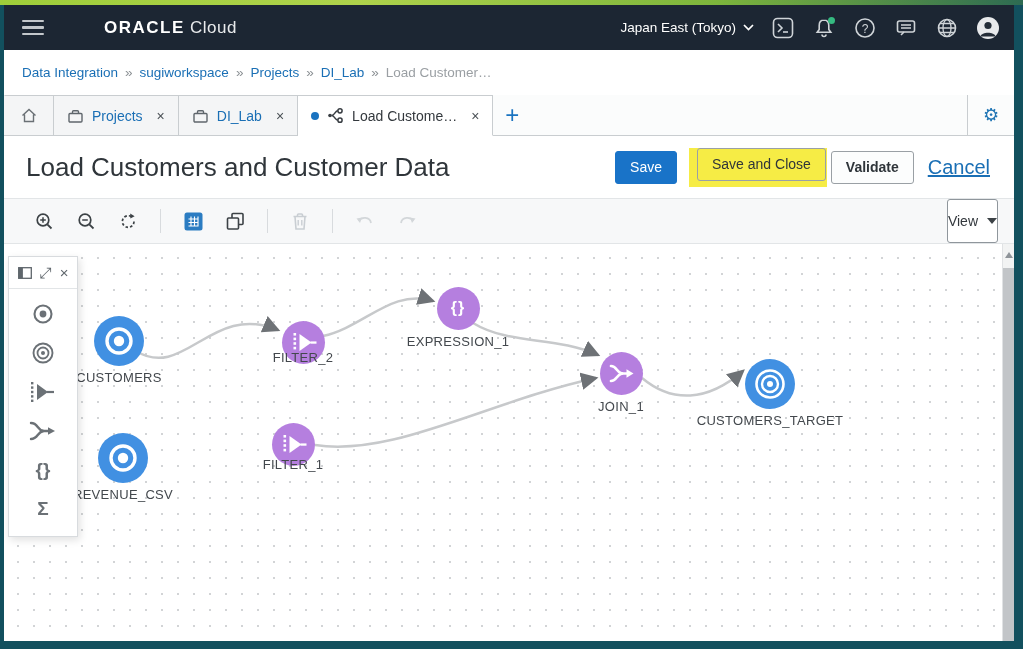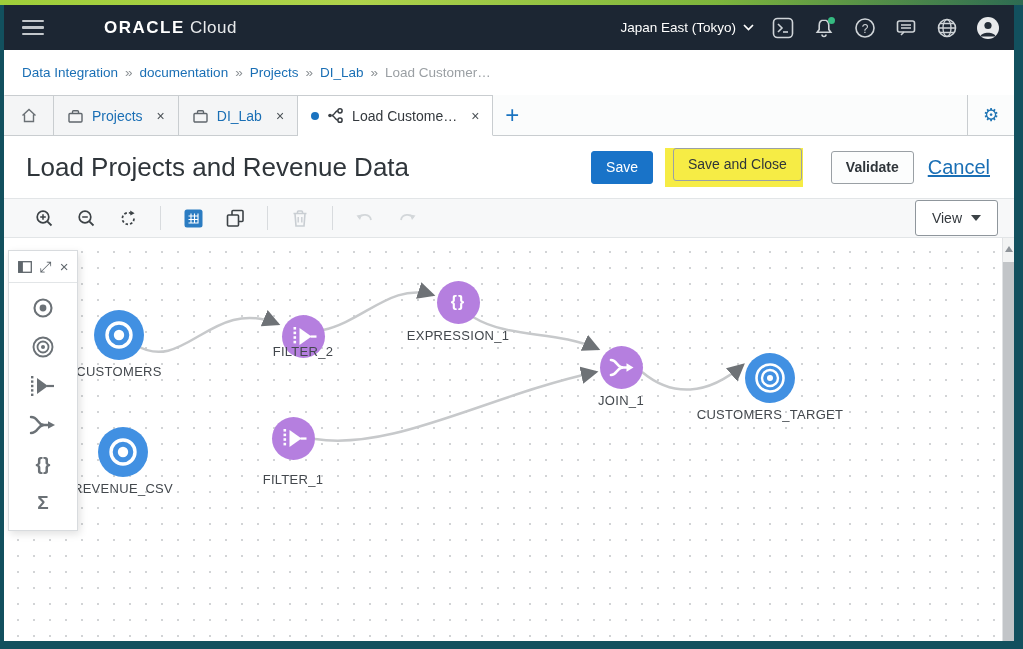--- a/index.html
+++ b/index.html
@@ -42,33 +42,33 @@
   .tab-add { display:flex; align-items:center; padding:0 12px; color:#1a73c0; font-size:24px; font-weight:300; cursor:pointer; }
   .tab-gear { margin-left:auto; width:47px; display:flex; align-items:center; justify-content:center;
     border-left:1px solid #c9cdd0; color:#2276b5; font-size:18px; cursor:pointer; background:#fbfcfc; }
 
   
   .titlerow { flex:0 0 62px; display:flex; align-items:center; padding:0 24px 0 22px; background:#fff; }
   .page-title { font-size:26px; font-weight:400; color:#2f353a; flex:1; white-space:nowrap; }
   .btn { height:33px; padding:0 14px; font-size:14px; border-radius:3px; border:1px solid #9aa0a5;
     background:#fcfdfd; color:#2f353a; cursor:pointer; font-family:"Liberation Sans",sans-serif; }
   .btn-primary { background:#1973c8; border-color:#1973c8; color:#fff; margin-right:12px; }
-  .hl-wrap { display:inline-block; background:#f6ec45; padding:0 1px 6px 8px; margin-right:28px; }
+  .hl-wrap { display:inline-block; background:#f6ec45; padding:0 1px 6px 8px; margin-right:4px; }
   .hl-wrap .btn { background:#f6ec45; display:block; }
   .btn-plain { margin-right:14px;font-weight:bold; }
   .link-cancel { color:#1a6fb5; font-size:20px; text-decoration:underline; cursor:pointer; }
 
   
   .toolbar { flex:0 0 40px; background:#f7f8f9; border-top:1px solid #e2e5e7; border-bottom:1px solid #e2e5e7;
     display:flex; align-items:center; padding:0 16px 0 30px; gap:22px; }
   .t-ic { width:20px; height:20px; display:flex; align-items:center; justify-content:center; cursor:pointer; }
   .t-ic.disabled { cursor:default; }
   .t-sep { width:1px; height:24px; background:#d8dbde; }
-  .view-btn { margin-left:auto; height:36px; border:1px solid #8f969c; border-radius:3px; background:#fff;
-    padding:0 16px; font-size:14px; color:#33383d; display:flex; align-items:center; gap:9px; cursor:pointer; }
+  .view-btn { margin-left:auto; height:44px; border:1px solid #8f969c; border-radius:3px; background:#fff;
+    padding:0 0; font-size:14px; color:#33383d; display:flex; align-items:center; gap:9px; cursor:pointer; }
   .caret-down { width:0; height:0; border-left:5px solid transparent; border-right:5px solid transparent; border-top:6px solid #3c4246; }
 
   
   .body { flex:1; display:flex; min-height:0; }
   .content { flex:1; display:flex; flex-direction:column; min-width:0; }
   .canvas { position:relative; flex:1; background:#fff; overflow:hidden;
     background-image:radial-gradient(circle,#d2d4d6 1.1px, transparent 1.3px); background-size:16px 16px; background-position:6px 6px; }
   #edges-svg { position:absolute; left:0; top:0; width:100%; height:100%; z-index:1; }
   #edges-svg path.edge { stroke:#c7c9cb; stroke-width:2.5; fill:none; }
   .node { position:absolute; border-radius:50%; z-index:2; cursor:pointer; }
@@ -155,21 +155,21 @@
               <circle cx="12" cy="9.5" r="3.6" fill="#242d38"></circle>
               <path d="M4.5,20.5 C5.5,15.5 18.5,15.5 19.5,20.5" fill="#242d38"></path>
             </svg>
         </div>
       </div>
     </div>
 
     <div class="crumbs">
       <span class="crumb">Data Integration</span>
       <span class="crumb-sep">»</span>
-      <span class="crumb">documentation</span>
+      <span class="crumb">sugiworkspace</span>
       <span class="crumb-sep">»</span>
       <span class="crumb">Projects</span>
       <span class="crumb-sep">»</span>
       <span class="crumb">DI_Lab</span>
       <span class="crumb-sep">»</span>
       <span class="crumb-cur">Load Customer…</span>
     </div>
 
     <div class="tabrow">
       <div class="tab" style="padding:0 15px;">
@@ -202,21 +202,21 @@
             <path d="M4.5,8.5 C8,8.5 8,3.8 10.8,3.8 M4.5,8.5 C8,8.5 8,13.2 10.8,13.2" fill="none" stroke="#383d42" stroke-width="1.5"></path>
           </svg>
         <span>Load Custome…</span>
         <span class="x">×</span>
       </div>
       <div class="tab-add">+</div>
       <div class="tab-gear">⚙</div>
     </div>
 
     <div class="titlerow">
-      <div class="page-title">Load Projects and Revenue Data</div>
+      <div class="page-title">Load Customers and Customer Data</div>
       <button class="btn btn-primary">Save</button>
       <span class="hl-wrap">
         <button class="btn">Save and Close</button>
       </span>
       <button class="btn btn-plain">Validate</button>
       <span class="link-cancel">Cancel</span>
     </div>
 
     <div class="toolbar">
       <div class="t-ic">
@@ -350,21 +350,21 @@
                   <g fill="#fff">
                     <rect x="11.5" y="12" width="2.6" height="2.6"></rect>
                     <rect x="11.5" y="16.6" width="2.6" height="2.6"></rect>
                     <rect x="11.5" y="21.2" width="2.6" height="2.6"></rect>
                     <rect x="11.5" y="25.8" width="2.6" height="2.6"></rect>
                     <path d="M17.5,13 L17.5,30 L29.5,21.5 Z"></path>
                     <rect x="28.5" y="20.4" width="6" height="2.3"></rect>
                   </g>
                 </svg>
               </div>
-              <div class="node-label" style="left: 289px; top: 234px;">FILTER_1</div>
+              <div class="node-label" style="left: 289px; top: 213px;">FILTER_1</div>
             </div>
 
           <div class="palette">
             <div class="pal-head">
               <span class="ph">
                 <svg width="14" height="12" viewBox="0 0 14 12">
                     <rect x="0.7" y="0.7" width="12.6" height="10.6" fill="none" stroke="#5f666c" stroke-width="1.3"></rect>
                     <rect x="0.7" y="0.7" width="4.2" height="10.6" fill="#5f666c"></rect>
                   </svg>
               </span>

